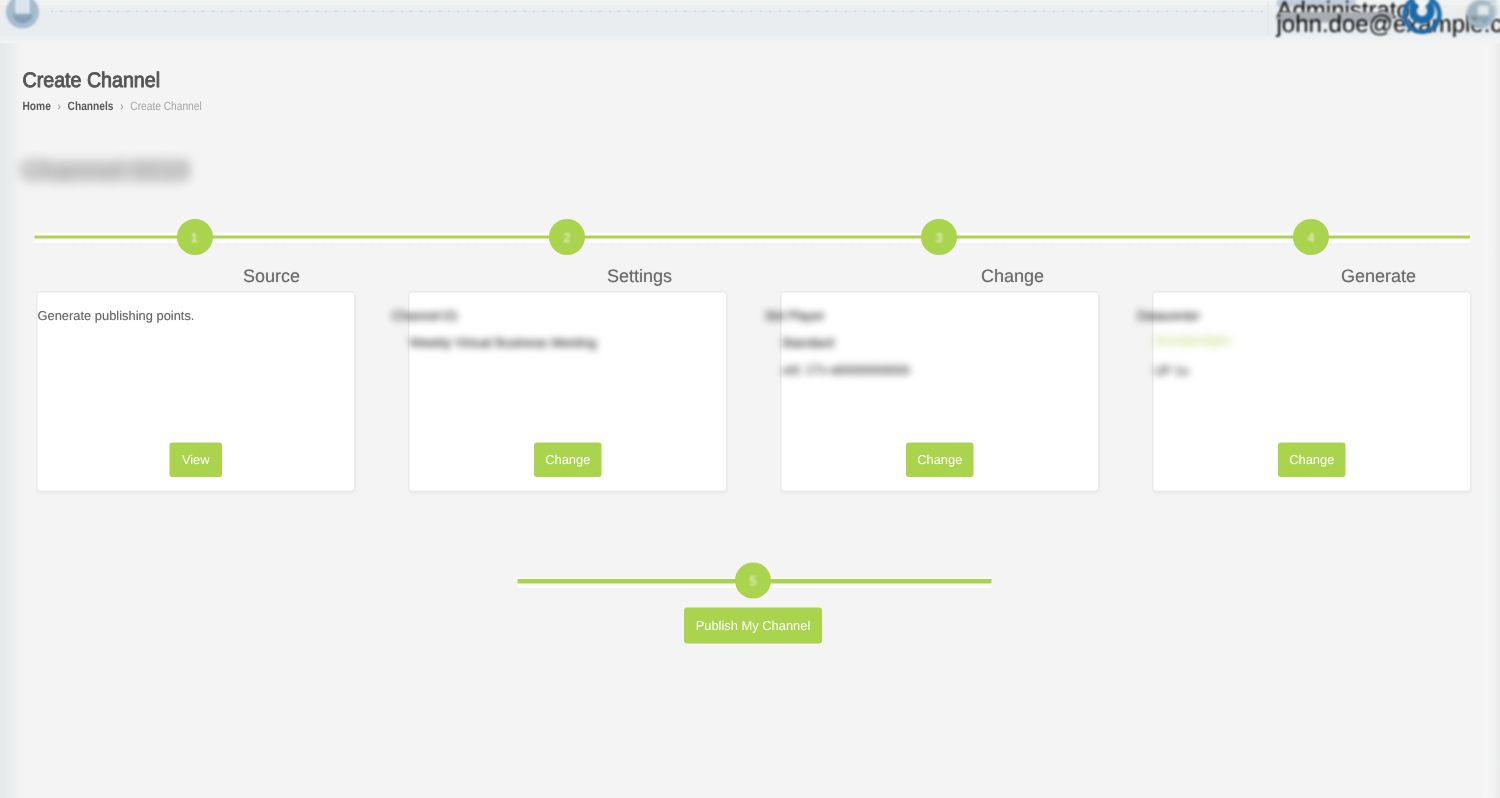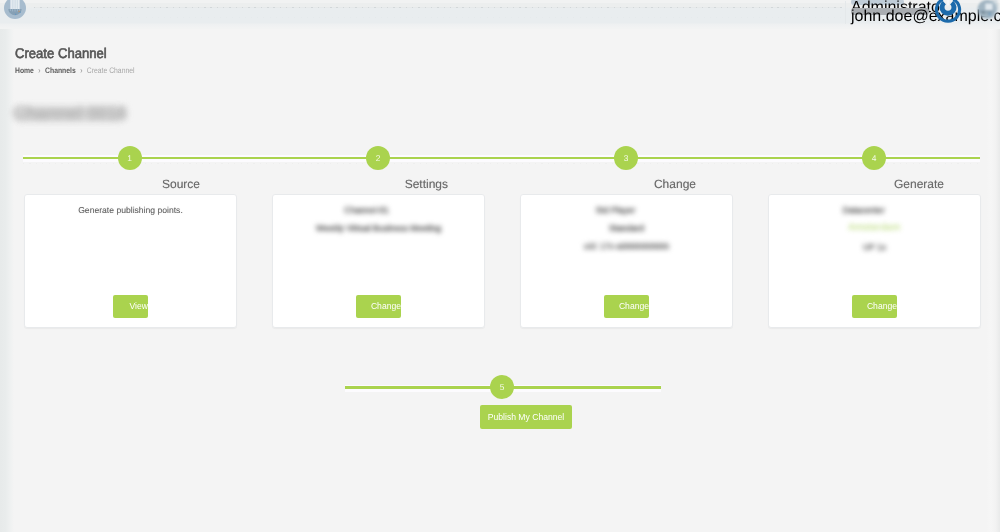--- a/index.html
+++ b/index.html
@@ -59,36 +59,36 @@
     background-image:repeating-linear-gradient(to right,#e7e7e7 0px,#e7e7e7 1.2px,transparent 1.2px,transparent 6.4px);}
   .step{position:absolute;top:145.5px;width:24px;height:24px;border-radius:50%;background:#aad34e;
     color:rgba(255,255,255,.88);font-size:8.4px;line-height:24px;text-align:center;}
   .step span,.step5 span{display:inline-block;filter:blur(0.75px);}
   .steplabel{position:absolute;top:177px;width:140px;text-align:right;font-size:12px;color:#6a6a6a;
     text-shadow:0 0 .7px rgba(120,120,120,.55);}
 
   
   .card{position:absolute;top:194px;width:211px;height:132px;background:#fff;
     border:1px solid #e8eaec;border-radius:3px;box-shadow:0 1px 1px rgba(0,0,0,.04);}
-  .card .ctext{position:absolute;left:0;width:100%;text-align:center;font-size:8.6px;color:#666;
+  .card .ctext{position:absolute;left:0;width:100%;text-align:left;font-size:8.6px;color:#666;
     text-shadow:0 0 .7px rgba(130,130,130,.5);}
   .btn{position:absolute;background:#aad34e;color:#fff;border:0;border-radius:2px;
-    font-size:8.6px;font-family:inherit;text-align:right;white-space:nowrap;padding:0;line-height:23px;}
+    font-size:8.6px;font-family:inherit;text-align:center;white-space:nowrap;padding:0;line-height:23px;}
 
   .ctext.rd{filter:blur(2.6px);color:#606060;font-weight:400;-webkit-text-stroke:.35px #606060;}
   .ctext.rd.accent{color:#aed564;font-size:9.4px;letter-spacing:0.45px;text-shadow:none;
     -webkit-text-stroke:.15px #b3d66a;filter:blur(2.75px);opacity:.9;}
   .ctext.rd.faint{color:#8d8d8d;font-weight:400;}
 
   
   .stepline5-bg{position:absolute;left:345px;top:384.5px;width:316px;height:7px;background:#fcfbfe;}
   .stepline5{position:absolute;left:345px;top:386.2px;width:316px;height:2.6px;background:#aad34e;}
   .step5{position:absolute;left:490px;top:375px;width:24px;height:24px;border-radius:50%;
     background:#aad34e;color:rgba(255,255,255,.88);font-size:8.4px;line-height:24px;text-align:center;}
-  .publish{position:absolute;left:480px;top:405px;width:92px;height:24px;background:#aad34e;
+  .publish{position:absolute;left:456px;top:405px;width:92px;height:24px;background:#aad34e;
     color:#fff;border:0;border-radius:2px;font-size:8.6px;font-family:inherit;
     white-space:nowrap;line-height:24px;padding:0;}
 </style>
 </head>
 <body>
 
 <div class="page">
   <div class="left-rail"></div>
   <div class="right-edge"></div>
   <div class="topbar">

